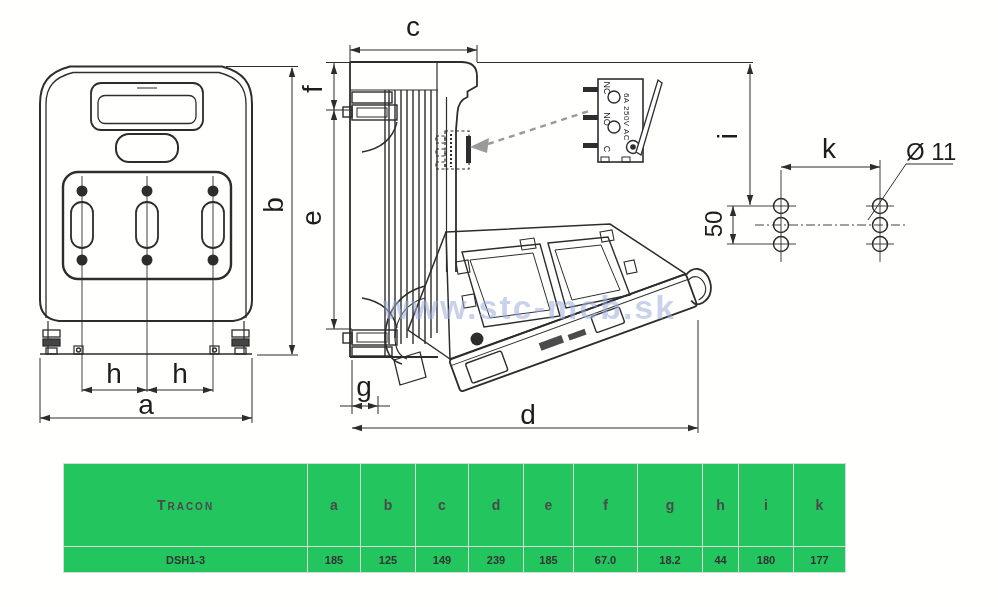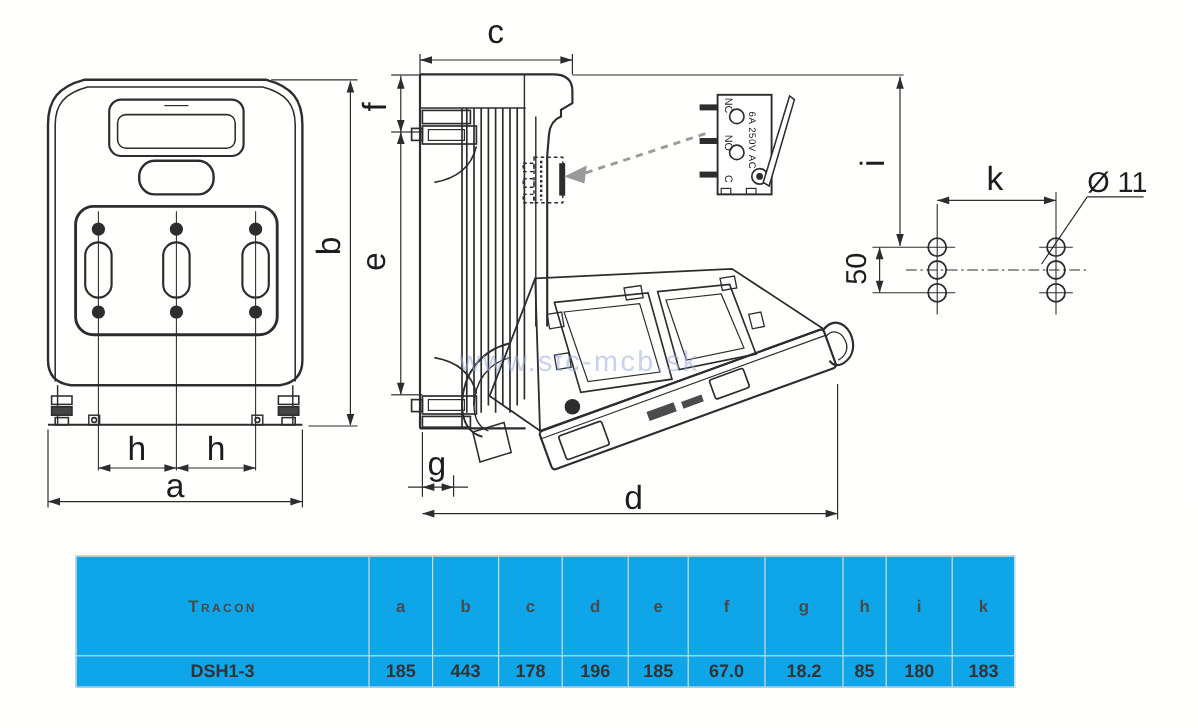--- a/index.html
+++ b/index.html
@@ -3,28 +3,28 @@
 <meta charset="utf-8">
 <style>
   html,body{margin:0;padding:0;background:#ffffff;}
   #stage{position:relative;width:998px;height:607px;background:#fffffe;overflow:hidden;
          font-family:"Liberation Sans", sans-serif;}
   svg text{font-family:"Liberation Sans", sans-serif;fill:#1d1d1d;}
   .dim-label{font-size:28px;}
   .dim-label-sm{font-size:24px;}
   .ms-label{font-size:9px;}
   .ms-rating{font-size:8px;letter-spacing:.5px;}
-  #watermark{position:absolute;left:383px;top:288px;font-size:24px;letter-spacing:2px;
-             color:#9cb0dc;opacity:.55;white-space:nowrap;pointer-events:none;}
+  #watermark{position:absolute;left:383px;top:288px;font-size:34px;letter-spacing:2px;
+             color:#9cb0dc;opacity:.55;white-space:nowrap;pointer-events:none;font-weight:bold;}
   #dim-table{position:absolute;left:63px;top:463px;width:782px;border-collapse:collapse;
-             table-layout:fixed;background:#0ea5e9;}
+             table-layout:fixed;background:#22c55e;}
   #dim-table td,#dim-table th{border:1px solid #d8d8d8;text-align:center;vertical-align:middle;
              padding:0;overflow:hidden;}
   #dim-table .hdr-row th{height:82px;font-size:14px;font-weight:700;color:#4a4a4a;}
-  #dim-table .val-row td{height:25px;font-size:15px;font-weight:700;color:#333;}
+  #dim-table .val-row td{height:25px;font-size:11px;font-weight:700;color:#333;}
   #dim-table .brand{font-variant:small-caps;font-size:19px;font-weight:700;color:#111;
              letter-spacing:2px;}
   #dim-table .model{font-size:14px;font-weight:700;color:#3a3a3a;}
 </style>
 </head>
 <body>
 
 <div id="stage">
 
 <svg width="998" height="460" viewBox="0 0 998 460" style="position:absolute;left:0;top:0;" fill="none" stroke="#2d2d2d" stroke-width="1.3">
@@ -309,26 +309,26 @@
     <th>e</th>
     <th>f</th>
     <th>g</th>
     <th>h</th>
     <th>i</th>
     <th>k</th>
   </tr>
   <tr class="val-row">
     <td class="model">DSH1-3</td>
     <td>185</td>
-    <td>443</td>
-    <td>178</td>
-    <td>196</td>
+    <td>125</td>
+    <td>149</td>
+    <td>239</td>
     <td>185</td>
     <td>67.0</td>
     <td>18.2</td>
-    <td>85</td>
+    <td>44</td>
     <td>180</td>
-    <td>183</td>
+    <td>177</td>
   </tr>
 </tbody>
     </table>
 
 </div>
 
 </body></html>

